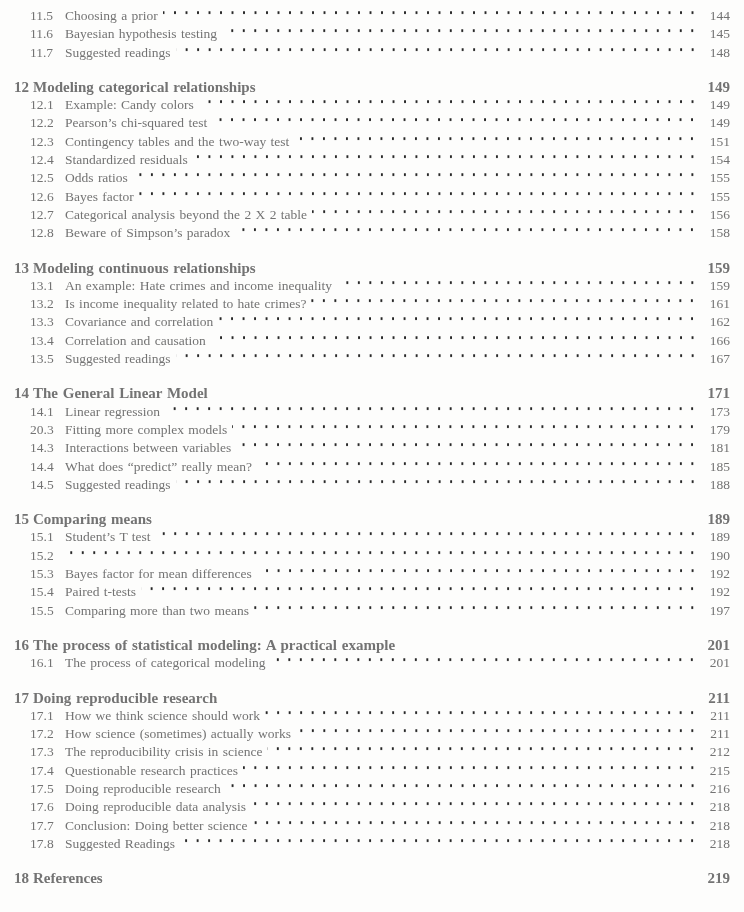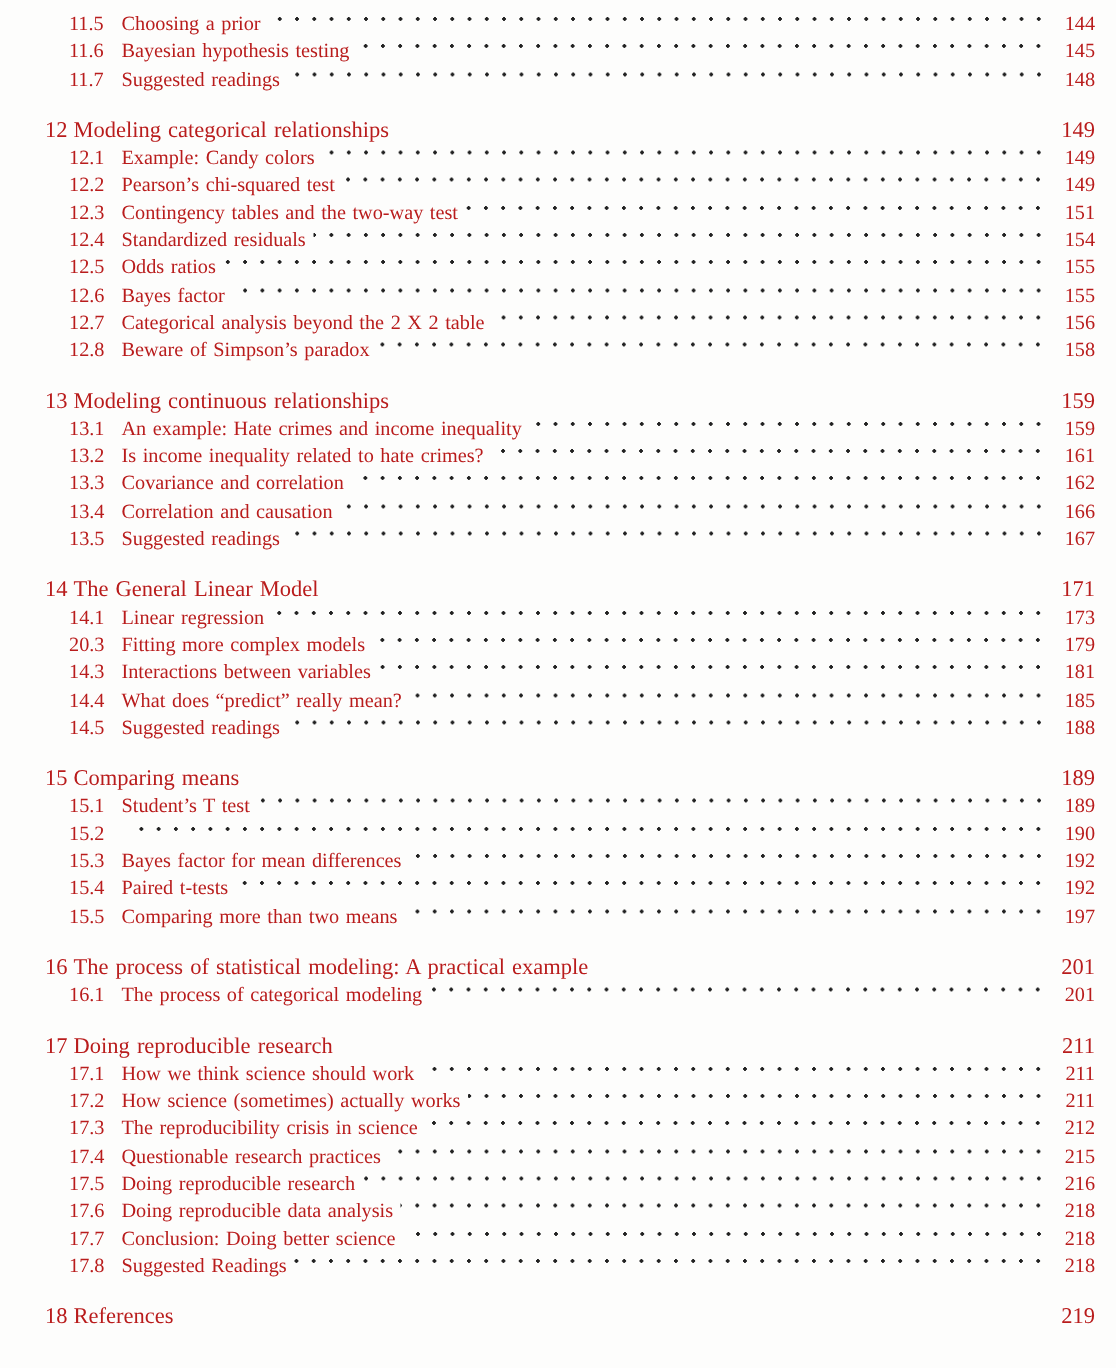--- a/index.html
+++ b/index.html
@@ -5,45 +5,45 @@
   html, body {
     margin: 0;
     padding: 0;
     background: #ffffff;
   }
   .page {
     position: relative;
     width: 744px;
     height: 912px;
     background: #fdfdfc;
-    color: #b91c1c;
+    color: #737373;
     font-family: "Liberation Serif", "DejaVu Serif", serif;
     box-sizing: border-box;
-    padding: 7px 14px 0 30px;
+    padding: 7px 14px 0 14px;
     overflow: hidden;
   }
   .toc-row {
     display: flex;
     align-items: baseline;
     line-height: 18.3px;
     white-space: nowrap;
   }
   
   .section-row {
     margin-left: 16px;
     font-size: 13.5px;
     word-spacing: 1px;
   }
   .section-row .num {
     flex: 0 0 35px;
   }
   
   .chapter-row {
     font-size: 15px;
-    font-weight: normal;
+    font-weight: bold;
     word-spacing: 1px;
   }
   .chapter-row .num {
     flex: 0 0 19px;
   }
   .chapter-block {
     margin-top: 16px;
   }
   .title {
     flex: 0 0 auto;

